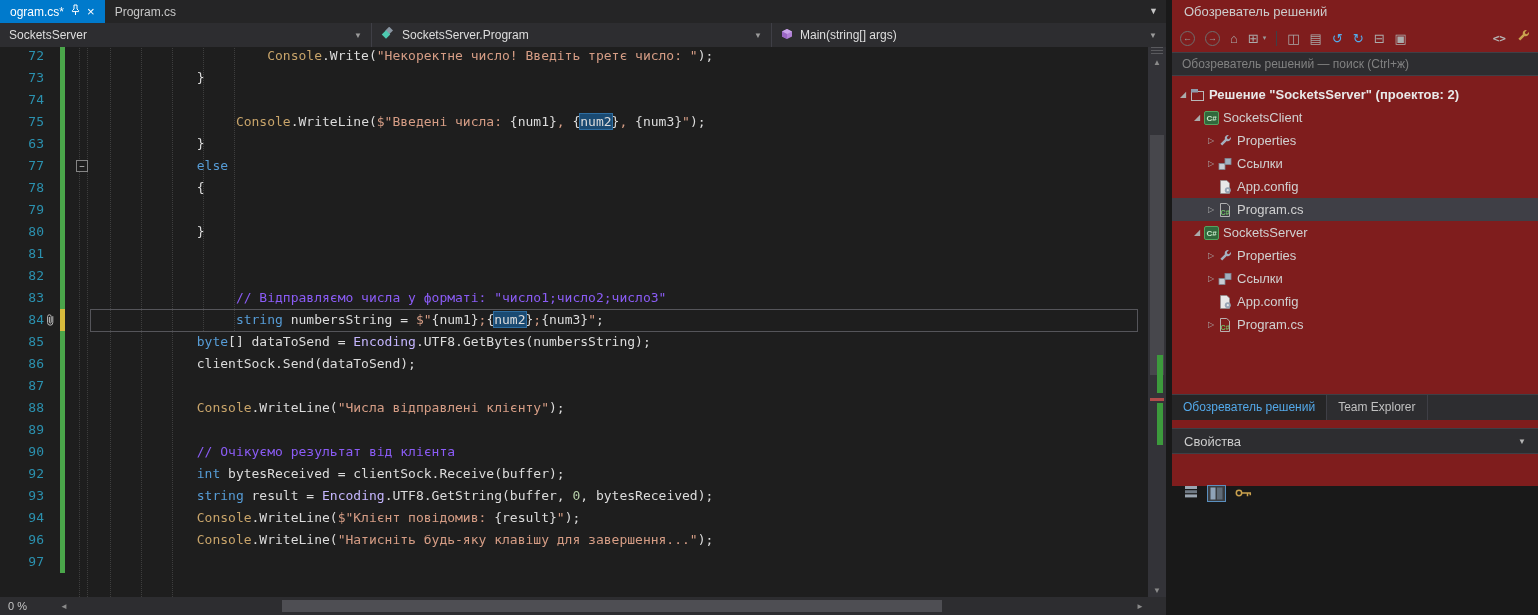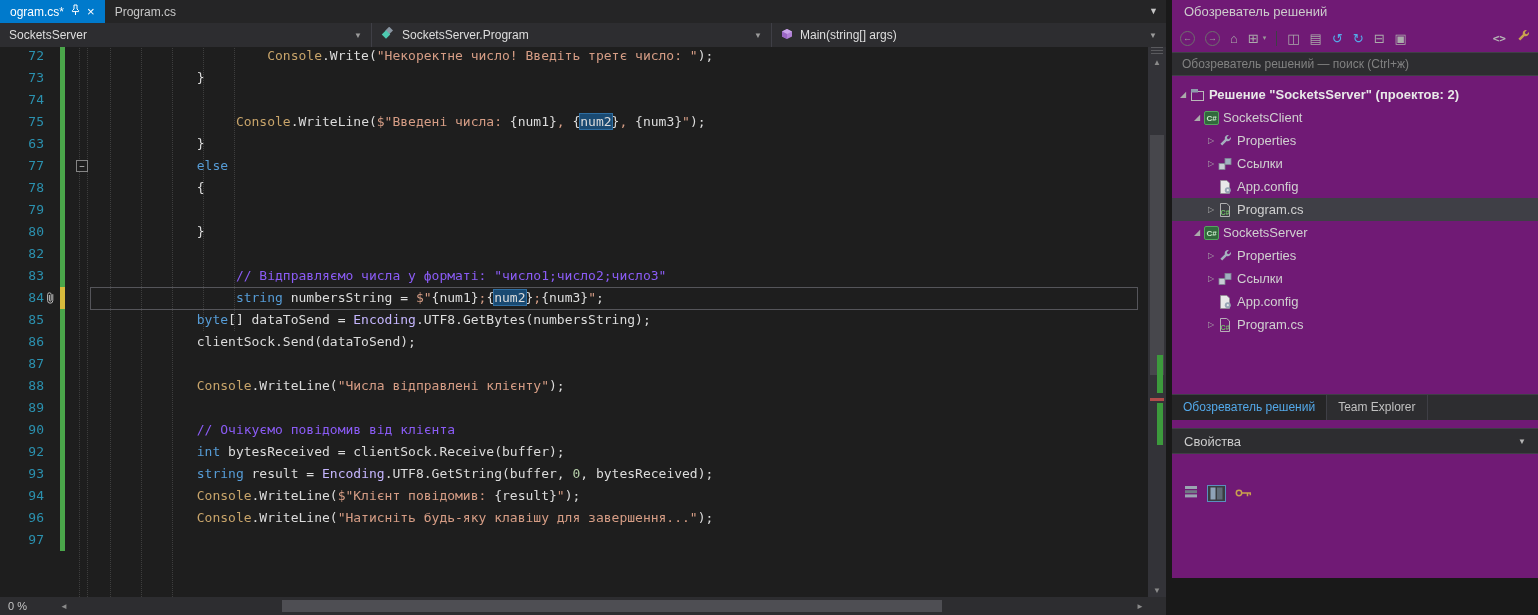--- a/index.html
+++ b/index.html
@@ -52,21 +52,21 @@
   .vthumb{position:absolute;left:2px;right:2px;top:90px;height:240px;background:rgba(110,110,115,.35)}
 
   
   .hscroll{position:absolute;left:0;top:597px;width:1166px;height:18px;background:#2D2D30;display:flex;align-items:center;z-index:7}
   .zoom{width:56px;padding-left:8px;font-size:11px;color:#C5C5C5}
   .h-arrow{width:16px;text-align:center;color:#8A8A8A;font-size:8px}
   .h-track{position:relative;flex:1;height:100%}
   .h-thumb{position:absolute;left:210px;width:660px;top:3px;height:12px;background:#4E4E53}
 
   
-  #right-panel{position:absolute;left:1172px;top:0;width:366px;height:578px;background:#701a75;color:#CCCCCC}
+  #right-panel{position:absolute;left:1172px;top:0;width:366px;height:486px;background:#7f1d1d;color:#CCCCCC}
   .rp-title{height:24px;line-height:24px;padding:0 12px;font-size:13px;color:#CCCCCC;white-space:nowrap}
   .rp-toolbar{height:28px;display:flex;align-items:center;padding:0 8px;gap:10px;color:#ABABAB}
   .tb-circle{width:15px;height:15px;border:1px solid #6E6E6E;border-radius:50%;font-size:9px;line-height:13px;text-align:center;color:#9A9A9A;flex:none}
   .tb-i{font-size:13px;line-height:15px;flex:none}
   .tb-caret{font-size:7px;margin-left:-6px;color:#9A9A9A}
   .tb-blue{color:#55A9E8}
   .tb-sep{width:1px;height:15px;background:#3F3F46;flex:none}
   .tb-right{margin-left:auto;display:flex;gap:10px;align-items:center}
   .tb-code{font:bold 11px "DejaVu Sans Mono",monospace;color:#B7B7B7}
   .rp-search{height:24px;line-height:22px;background:#2D2D30;border-top:1px solid #3F3F46;border-bottom:1px solid #3F3F46;
@@ -188,20 +188,25 @@
             <span class="ln">79</span>
             <span class="bar green"></span>
             <span class="codetext"></span>
           </div>
           <div class="code-line">
             <span class="ln">80</span>
             <span class="bar green"></span>
             <span class="codetext"><span class="tk-p">             }</span></span>
           </div>
           <div class="code-line">
+            <span class="ln">81</span>
+            <span class="bar green"></span>
+            <span class="codetext"></span>
+          </div>
+          <div class="code-line">
             <span class="ln">82</span>
             <span class="bar green"></span>
             <span class="codetext"></span>
           </div>
           <div class="code-line">
             <span class="ln">83</span>
             <span class="bar green"></span>
             <span class="codetext"><span class="tk-p">                  </span><span class="tk-c">// Відправляємо числа у форматі: "число1;число2;число3"</span></span>
           </div>
           <div class="code-line current">
@@ -233,21 +238,21 @@
             <span class="codetext"><span class="tk-p">             </span><span class="tk-C">Console</span><span class="tk-p">.WriteLine(</span><span class="tk-s">"Числа відправлені клієнту"</span><span class="tk-p">);</span></span>
           </div>
           <div class="code-line">
             <span class="ln">89</span>
             <span class="bar green"></span>
             <span class="codetext"></span>
           </div>
           <div class="code-line">
             <span class="ln">90</span>
             <span class="bar green"></span>
-            <span class="codetext"><span class="tk-p">             </span><span class="tk-c">// Очікуємо повідомив від клієнта</span></span>
+            <span class="codetext"><span class="tk-p">             </span><span class="tk-c">// Очікуємо результат від клієнта</span></span>
           </div>
           <div class="code-line">
             <span class="ln">92</span>
             <span class="bar green"></span>
             <span class="codetext"><span class="tk-p">             </span><span class="tk-k">int</span><span class="tk-p"> bytesReceived = clientSock.Receive(buffer);</span></span>
           </div>
           <div class="code-line">
             <span class="ln">93</span>
             <span class="bar green"></span>
             <span class="codetext"><span class="tk-p">             </span><span class="tk-k">string</span><span class="tk-p"> result = </span><span class="tk-t">Encoding</span><span class="tk-p">.UTF8.GetString(buffer, </span><span class="tk-n">0</span><span class="tk-p">, bytesReceived);</span></span>

